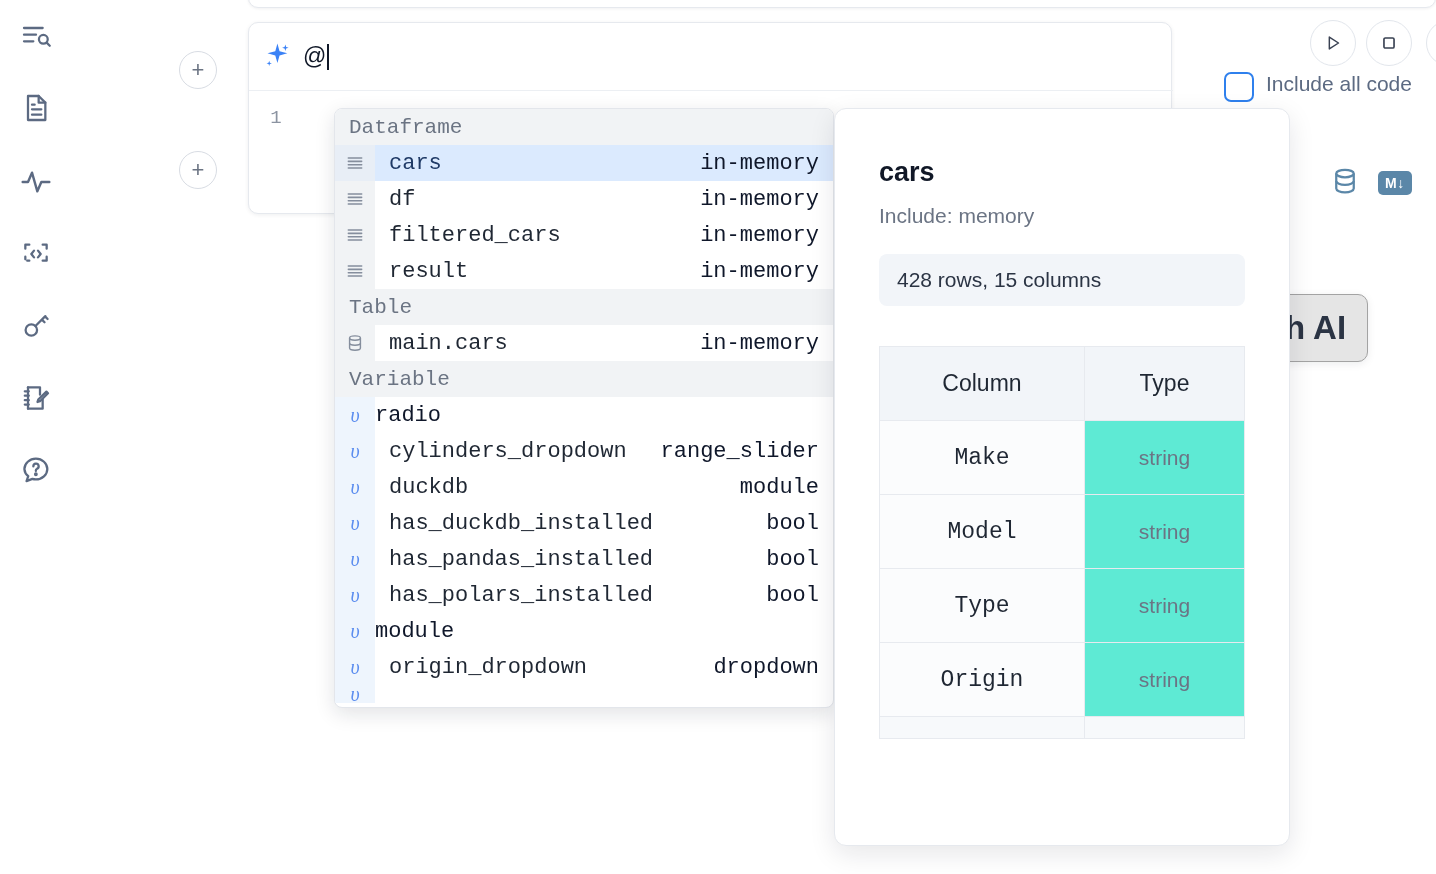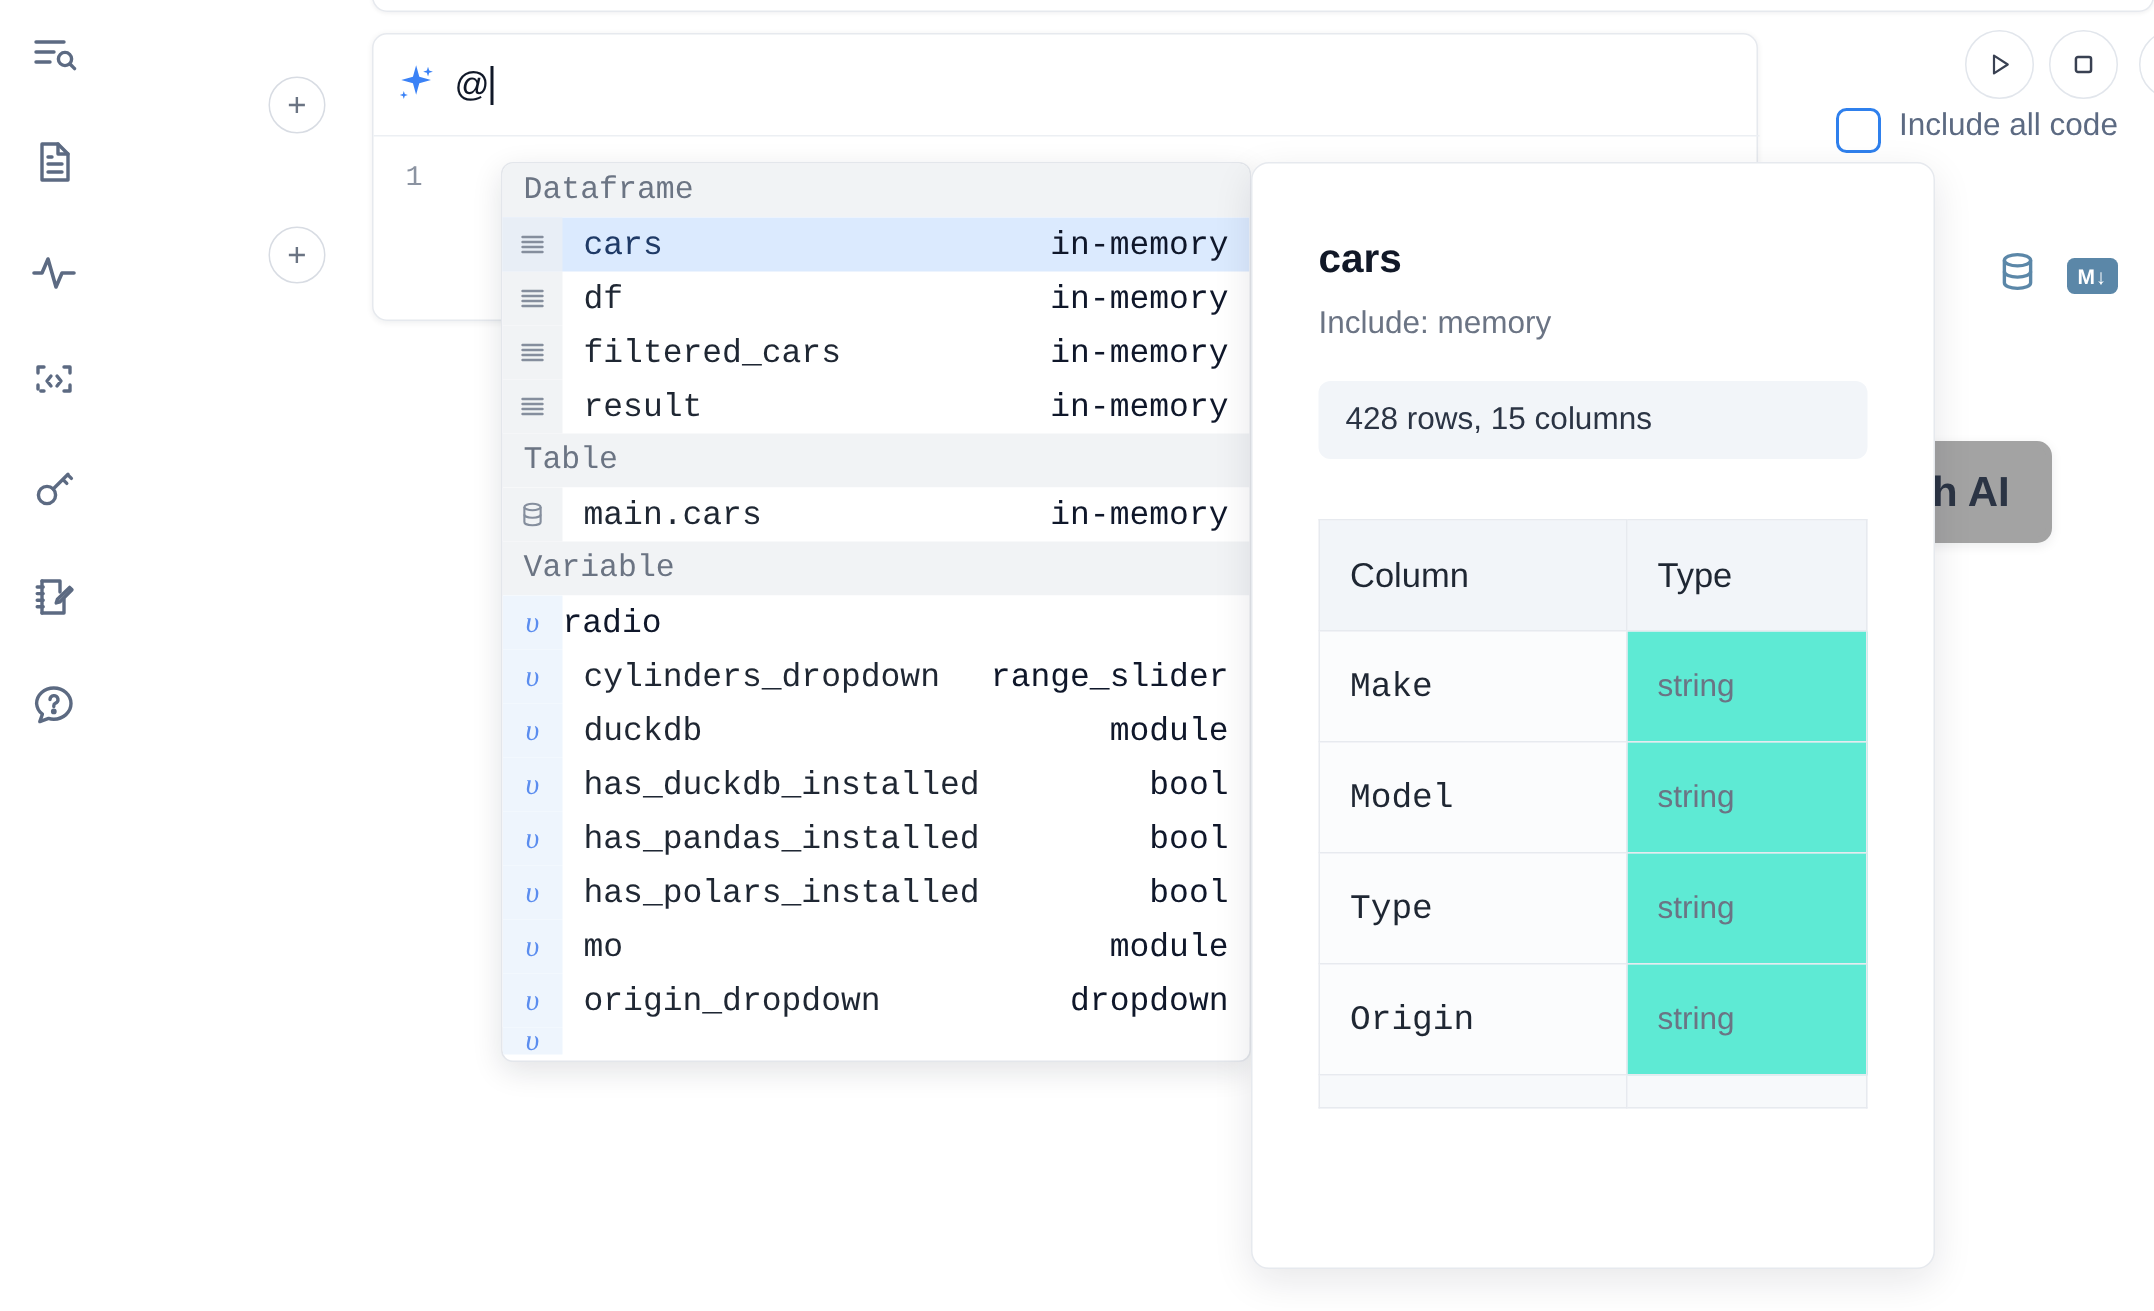--- a/index.html
+++ b/index.html
@@ -83,24 +83,24 @@
   .cell-tools { position: absolute; left: 1330px; top: 166px; display: flex; align-items: center; gap: 18px; }
   .md-badge {
     background: #5b87a8; color: #fff; border-radius: 5px;
     font-size: 14px; font-weight: 700; padding: 4px 7px; letter-spacing: .5px;
     font-family: "Liberation Sans", sans-serif;
   }
 
   
   .ai-card {
     position: absolute; left: 1278px; top: 294px; width: 90px; height: 68px;
-    background: #a3a3a3; border: 4px solid #a3a3a3; border-radius: 10px;
+    background: #e5e5e5; border: 1px solid #a3a3a3; border-radius: 10px;
     box-shadow: 0 2px 8px rgba(16,24,40,.08);
     display: flex; align-items: center; padding-left: 6px;
-    font-size: 28px; font-weight: 700; color: #2b3444; overflow: hidden;
+    font-size: 33px; font-weight: 700; color: #2b3444; overflow: hidden;
   }
 
   
   .ac {
     position: absolute; left: 334px; top: 108px; width: 500px; height: 600px;
     background: #fff; border: 1px solid #e3e6eb; border-radius: 8px;
     box-shadow: 0 6px 20px rgba(16,24,40,.12);
     overflow: hidden; font-family: "Liberation Mono", monospace;
   }
   .ac-group {
@@ -133,21 +133,21 @@
     overflow: hidden; padding: 0 44px;
   }
   .info-title { margin-top: 48px; font-size: 27px; font-weight: 700; color: #111827; }
   .info-source { margin-top: 16px; font-size: 21px; color: #6b7484; }
   .info-badge {
     margin-top: 26px; background: #f2f5f9; border-radius: 8px;
     padding: 14px 18px; font-size: 21px; color: #2b3444;
   }
   .info-table { margin-top: 40px; width: 100%; border-collapse: collapse; }
   .info-table th, .info-table td {
-    border: 1px solid #e7eaef; text-align: left; height: 74px; padding: 0 20px; font-weight: 400;
+    border: 1px solid #e7eaef; text-align: center; height: 74px; padding: 0 20px; font-weight: 400;
   }
   .info-table th { background: #f2f5f9; font-size: 23px; color: #1f2733; font-weight: 400; }
   .info-table td.col {
     font-family: "Liberation Mono", monospace; font-size: 23px; color: #1f2733; background: #fbfcfd;
   }
   .info-table td.typ { font-size: 21px; color: #6b7484; background: #5eead4; width: 160px; }
   .info-table tr.stub th, .info-table tr.stub td { height: 22px; background: #f7f9fb; }
 </style>
 </head>
 <body>
@@ -374,21 +374,20 @@
             <span class="gutter">
               <span style="font-style:italic;font-family:'Liberation Serif',serif">υ</span>
             </span>
             <span class="ac-name">has_polars_installed</span>
             <span class="ac-kind">bool</span>
           </div>
           <div class="ac-item var">
             <span class="gutter">
               <span style="font-style:italic;font-family:'Liberation Serif',serif">υ</span>
             </span>
-            <span class="ac-name">mo</span>
             <span class="ac-kind">module</span>
           </div>
           <div class="ac-item var">
             <span class="gutter">
               <span style="font-style:italic;font-family:'Liberation Serif',serif">υ</span>
             </span>
             <span class="ac-name">origin_dropdown</span>
             <span class="ac-kind">dropdown</span>
           </div>
         </div>

